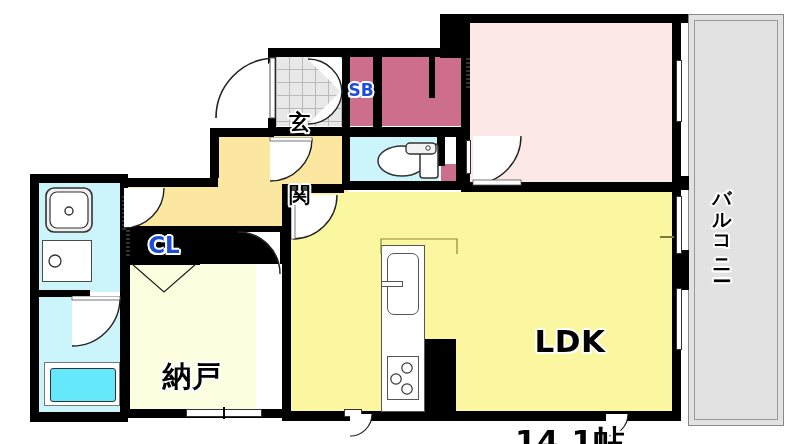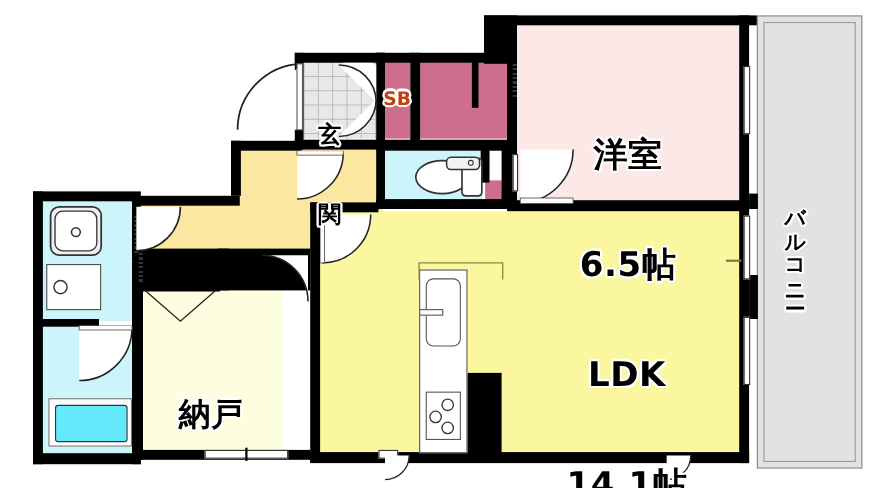--- a/index.html
+++ b/index.html
@@ -10,21 +10,21 @@
   .thin{position:absolute;background:#000000;}
   .lbl{position:absolute;color:#000;font-weight:bold;text-align:center;line-height:1.08;
        white-space:pre;letter-spacing:0.5px;
        text-shadow:2px 0 #fff,-2px 0 #fff,0 2px #fff,0 -2px #fff,1.5px 1.5px #fff,-1.5px 1.5px #fff,1.5px -1.5px #fff,-1.5px -1.5px #fff;}
   .lbl .big{display:block;}
   .lbl .sub{display:block;}
   .vlbl{position:absolute;color:#000;font-weight:bold;writing-mode:vertical-rl;text-orientation:upright;
         letter-spacing:2px;
         text-shadow:2px 0 #fff,-2px 0 #fff,0 2px #fff,0 -2px #fff,1.5px 1.5px #fff,-1.5px 1.5px #fff,1.5px -1.5px #fff,-1.5px -1.5px #fff;}
   .tag{position:absolute;display:flex;align-items:center;justify-content:center;
-       color:#c2410c;font-weight:bold;
+       color:#1d4ed8;font-weight:bold;
        text-shadow:2px 0 #fff,-2px 0 #fff,0 2px #fff,0 -2px #fff,1.5px 1.5px #fff,-1.5px 1.5px #fff,1.5px -1.5px #fff,-1.5px -1.5px #fff;}
   .door{position:absolute;}
   .fix{position:absolute;box-sizing:border-box;background:#ffffff;border:1.5px solid #4a4a4a;}
   .win{position:absolute;box-sizing:border-box;background:#ffffff;border:1.2px solid #333;}
   .genkan-tile{background-image:
       linear-gradient(to right,#b9b9b9 1px,transparent 1px),
       linear-gradient(to bottom,#b9b9b9 1px,transparent 1px);
       background-size:13px 13px;}
   .hatch{background-image:repeating-linear-gradient(to bottom,#333 0 2px,transparent 2px 4px);}
 </style>
@@ -232,39 +232,36 @@
 
   <div class="fix" style="left:387px;top:356px;width:32px;height:44px;border:1.4px solid #555;"></div>
   <svg style="position:absolute;left:387px;top:356px;width:32px;height:44px;" viewBox="0 0 32 44">
     <circle cx="20" cy="12" r="5.2" fill="#ffffff" stroke="#333" stroke-width="1.2"></circle>
     <circle cx="9" cy="23" r="5.2" fill="#ffffff" stroke="#333" stroke-width="1.2"></circle>
     <circle cx="20" cy="33" r="5.2" fill="#ffffff" stroke="#333" stroke-width="1.2"></circle>
   </svg>
 
   <div class="thin" style="left:660px;top:236px;width:14px;height:2px;background:#7a7a3a;"></div>
 
-  <div class="lbl" style="left:505px;top:58px;width:132px;font-size:31px;">
-    <span class="big">洋室</span>
-    <span class="sub">6.5帖</span>
-  </div>
 
   <div class="lbl" style="left:495px;top:258px;width:150px;font-size:31px;">
     <span class="big">LDK</span>
     <span class="sub">14.1帖</span>
   </div>
 
   <div class="lbl" style="left:131px;top:298px;width:122px;font-size:29px;">
     <span class="big">納戸</span>
     
   </div>
 
   <div class="lbl" style="left:280px;top:62px;width:40px;font-size:21px;line-height:1.15;">
     <span class="big">玄</span>
     <span class="sub">関</span>
   </div>
 
 
   <div class="tag" style="left:344px;top:78px;width:34px;height:24px;font-size:17px;">SB</div>
 
+  <div class="tag" style="left:130px;top:231px;width:68px;height:28px;font-size:23px;">CL</div>
 
   <div class="vlbl" style="left:710px;top:176px;font-size:19px;">バルコニー</div>
 
 </div>
 
 </body></html>

